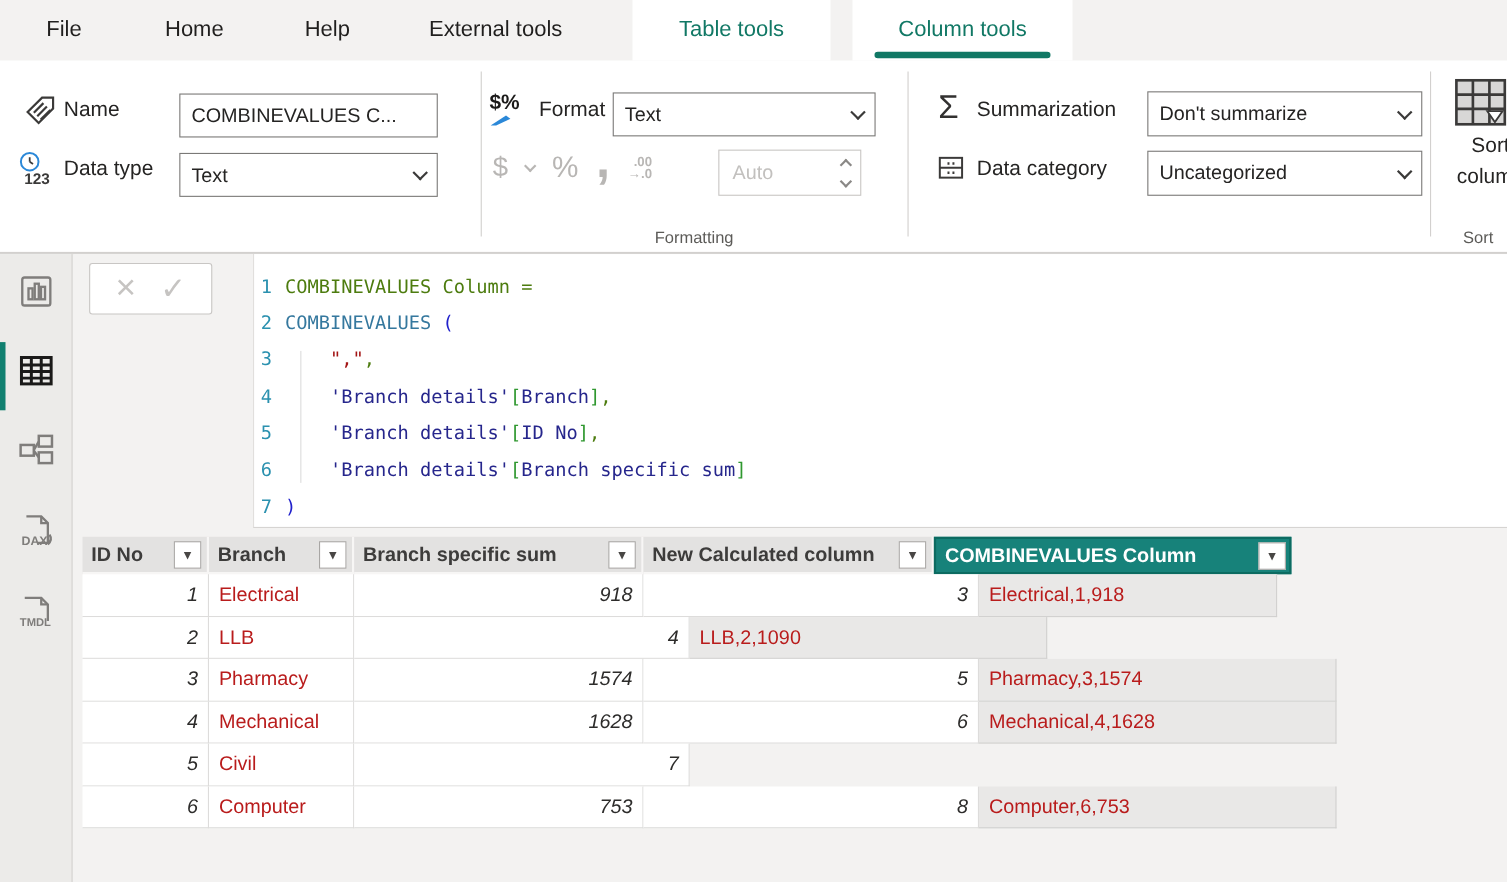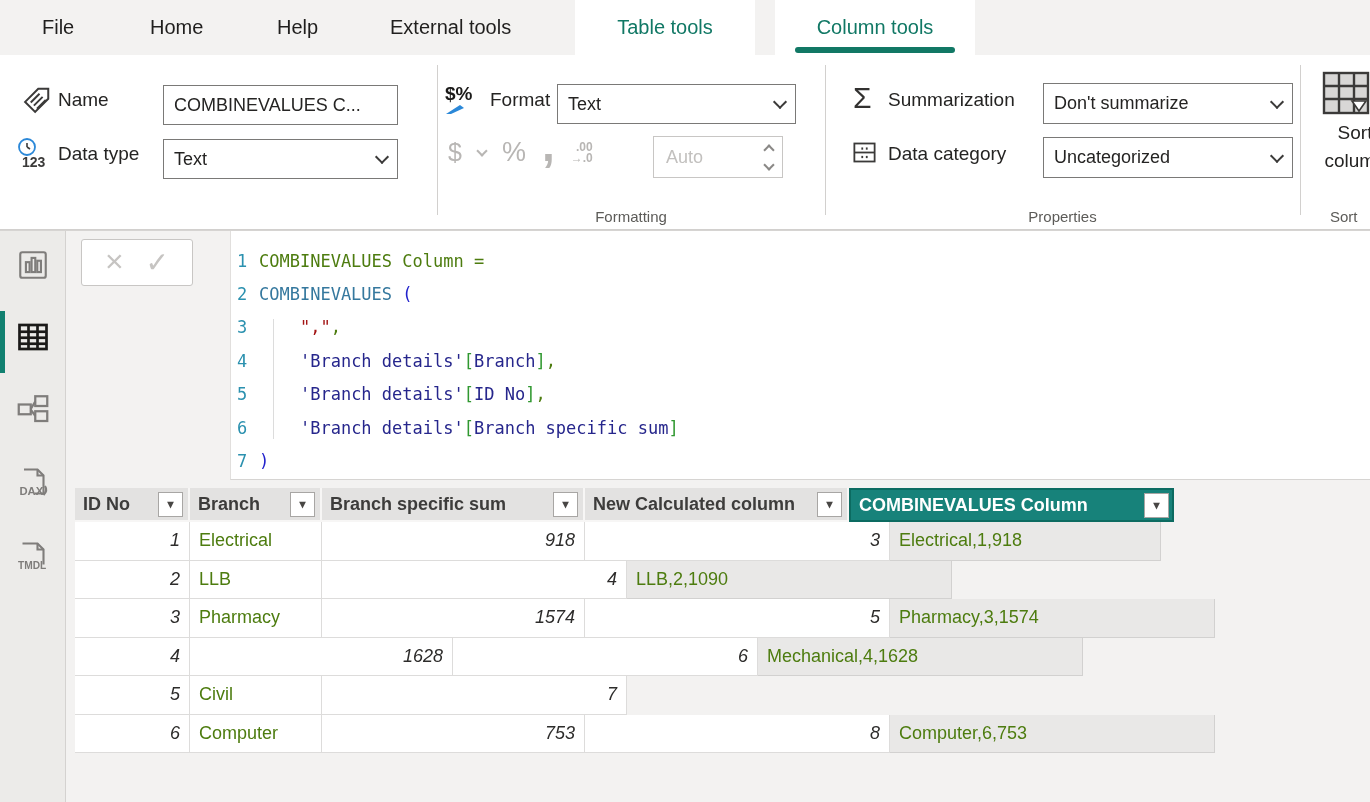--- a/index.html
+++ b/index.html
@@ -48,21 +48,21 @@
   .indent-guide{position:absolute;left:42px;top:88px;width:1px;height:120px;background:#dcdcdc;}
   .tok-plain{color:#4d7c0f}.tok-func{color:#35789e}.tok-paren{color:#2222cc}
   .tok-string{color:#a31515}.tok-ref{color:#26268c}.tok-bracket{color:#309830}
   
   .grid{position:absolute;left:75px;top:488px;}
   .g-row{display:flex;}
   .g-h{box-sizing:border-box;height:34px;background:#e3e2e1;display:flex;align-items:center;padding:0 5px 0 8px;border-right:2px solid #f7f6f5;border-bottom:2px solid #f7f6f5;font-size:18px;font-weight:bold;color:#3d3c3b;}
   .g-h.sel{background:#17827a;color:#ffffff;border:2px solid #0c6b61;padding:0 3px 0 8px;}
   .g-h .lbl{white-space:nowrap;overflow:hidden;}
   .filter-btn{margin-left:auto;width:25px;height:25px;flex:none;background:#fff;border:1px solid #a8a6a4;box-sizing:border-box;display:flex;align-items:center;justify-content:center;font-size:12px;color:#484644;}
-  .g-c{box-sizing:border-box;height:38.5px;background:#fff;display:flex;align-items:center;padding:0 9px;border-right:1px solid #dddcdb;border-bottom:1px solid #dddcdb;font-size:18px;color:#4d7c0f;overflow:hidden;white-space:nowrap;}
+  .g-c{box-sizing:border-box;height:38.5px;background:#fff;display:flex;align-items:center;padding:0 9px;border-right:1px solid #dddcdb;border-bottom:1px solid #dddcdb;font-size:18px;color:#b91c1c;overflow:hidden;white-space:nowrap;}
   .g-c.num{justify-content:flex-end;font-style:italic;color:#2d2c2b;}
   .g-c.selcol{background:#e9e8e7;border-right:1px solid #d2d1d0;border-bottom:1px solid #d2d1d0;}
   svg{display:block;}
 </style>
 </head>
 <body>
 
 <div class="menubar">
   <div class="menu-item" style="left:42px">File</div>
   <div class="menu-item" style="left:150px">Home</div>
@@ -153,21 +153,20 @@
         <line x1="14" y1="7.5" x2="14" y2="9.5"></line>
       <line x1="10" y1="15" x2="10" y2="17"></line>
         <line x1="14" y1="15" x2="14" y2="17"></line>
     </svg>
   </span>
   <span class="rb-label" style="left:888px;top:88px">Data category</span>
   <div class="rb-input" style="left:1043px;top:82px;width:250px;height:41px">
     <span class="val">Uncategorized</span>
     <span class="chev"></span>
   </div>
-  <div class="rb-section" style="left:825px;width:475px">Properties</div>
   <div class="rb-divider" style="left:1300px"></div>
 
   <div class="sort-icon-wrap">
     <svg width="48" height="44" viewBox="0 0 48 44" fill="none" stroke="#3b3a39" stroke-width="2.4">
       <rect x="2" y="2" width="44" height="40" fill="#d8d7d6" stroke="#3b3a39"></rect>
       <line x1="2" y1="15" x2="46" y2="15"></line>
         <line x1="2" y1="28" x2="46" y2="28"></line>
       <line x1="17" y1="2" x2="17" y2="42"></line>
         <line x1="32" y1="2" x2="32" y2="42"></line>
       <path d="M30 30 L44 30 L37 40 Z" fill="#ffffff" stroke="#3b3a39" stroke-width="1.6"></path>
@@ -314,20 +313,21 @@
       </div>
       <div class="g-row">
         <div class="g-c num" style="width: 115px;">3</div>
         <div class="g-c" style="width: 132px;">Pharmacy</div>
         <div class="g-c num" style="width: 263px;">1574</div>
         <div class="g-c num" style="width: 305px;">5</div>
         <div class="g-c selcol" style="width: 325px;">Pharmacy,3,1574</div>
       </div>
       <div class="g-row">
         <div class="g-c num" style="width: 115px;">4</div>
+        <div class="g-c" style="width: 132px;">Mechanical</div>
         <div class="g-c num" style="width: 263px;">1628</div>
         <div class="g-c num" style="width: 305px;">6</div>
         <div class="g-c selcol" style="width: 325px;">Mechanical,4,1628</div>
       </div>
       <div class="g-row">
         <div class="g-c num" style="width: 115px;">5</div>
         <div class="g-c" style="width: 132px;">Civil</div>
         <div class="g-c num" style="width: 305px;">7</div>
       </div>
       <div class="g-row">

